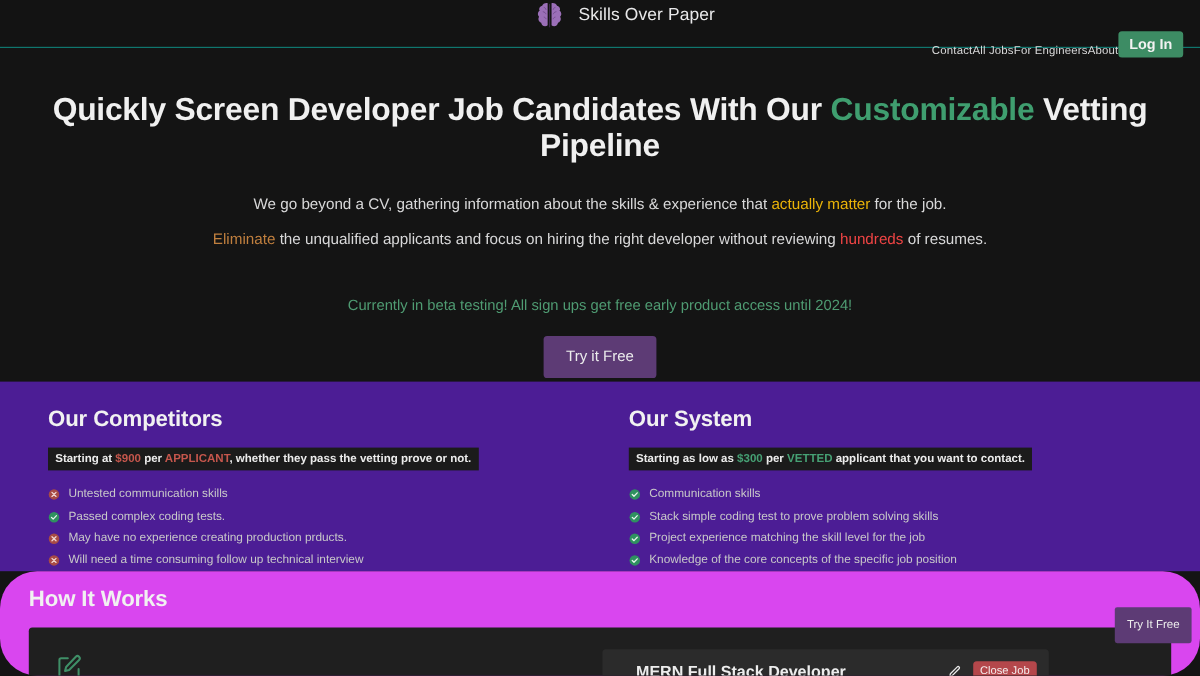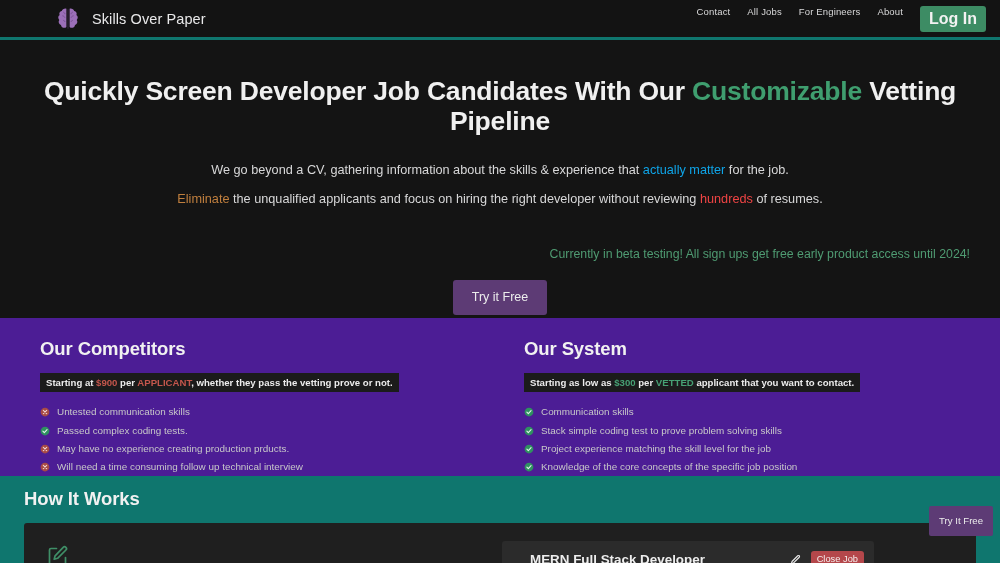--- a/index.html
+++ b/index.html
@@ -7,63 +7,64 @@
     width: 1000px; height: 563px;
     background: #141414;
     font-family: "Liberation Sans", sans-serif;
     overflow: hidden;
   }
 
   
   .site-header {
     height: 40px;
     background: #131313;
-    border-bottom: 3px solid #0f766e;
+    border-bottom: 1px solid #0f766e;
     display: flex;
     align-items: center;
     padding: 0 14px 0 55px;
     position: relative;
+    flex-direction: column;
   }
   .brand { display: flex; align-items: center; gap: 11px; }
   .brand-logo { width: 26px; height: 26px; display: block; }
   .brand-name { color: #e9e9ea; font-size: 14.5px; letter-spacing: .1px; }
 
-  .nav { margin-left: auto; display: flex; align-items: flex-start; gap: 17px; }
+  .nav { margin-left: auto; display: flex; align-items: flex-end; }
   .nav-link {
     color: #d9d9da; font-size: 9.5px; text-decoration: none;
     letter-spacing: .15px; white-space: nowrap;
   }
   .login-btn {
     background: #3d8c64; color: #f2f2f2;
-    font-size: 16px; font-weight: 700;
+    font-size: 12px; font-weight: 700;
     padding: 5px 9px; border: none; border-radius: 3px;
     cursor: pointer; line-height: 1;
   }
 
   
   .hero {
     background: #141414;
     padding: 36px 30px 0;
     text-align: center;
     height: 278px;
   }
   .hero-title {
     font-size: 26.5px; font-weight: 700; color: #f0f0f0;
     letter-spacing: -.2px; line-height: 1.15;
   }
   .accent-green { color: #3f9e6f; }
   .hero-sub {
     margin-top: 24px; font-size: 12.7px; color: #d8d8d9; line-height: 1.5;
   }
   .hero-sub2 { margin-top: 10px; font-size: 12.7px; color: #d8d8d9; line-height: 1.5; }
-  .accent-purple { color: #0ea5e9; }
+  .accent-purple { color: #eab308; }
   .accent-orange { color: #c07f3e; }
   .accent-red { color: #ef4444; }
   .beta-note {
-    margin-top: 38px; font-size: 12.3px; color: #4f9b72; text-align: right;
+    margin-top: 38px; font-size: 12.3px; color: #4f9b72;
   }
   .try-free-btn {
     margin-top: 19px;
     background: #5d3b75; color: #ececec;
     font-size: 12.5px; border: none; border-radius: 3px;
     padding: 11px 19px; cursor: pointer; line-height: 1;
   }
 
   
   .compare {
@@ -91,24 +92,25 @@
   .price-green { color: #46a074; }
   .feat-list { margin-top: 11px; list-style: none; }
   .feat-item {
     display: flex; align-items: center; gap: 7px;
     font-size: 9.9px; color: #c8c8c9; line-height: 1; padding: 4.2px 0;
   }
   .badge { width: 10px; height: 10px; flex: 0 0 10px; display: block; }
 
   
   .how {
-    background: #0f766e;
+    background: #d946ef;
     padding: 12px 24px 0;
     position: relative;
     height: 87px;
+    border-radius: 31px;
   }
   .how-h2 { font-size: 18.5px; font-weight: 700; color: #f1f1f1; letter-spacing: -.1px; }
   .how-card {
     margin-top: 13px;
     background: #1f1f1f;
     border-radius: 3px;
     height: 100px;
     display: flex;
     align-items: flex-start;
     padding: 14px 18px 0 22px;

